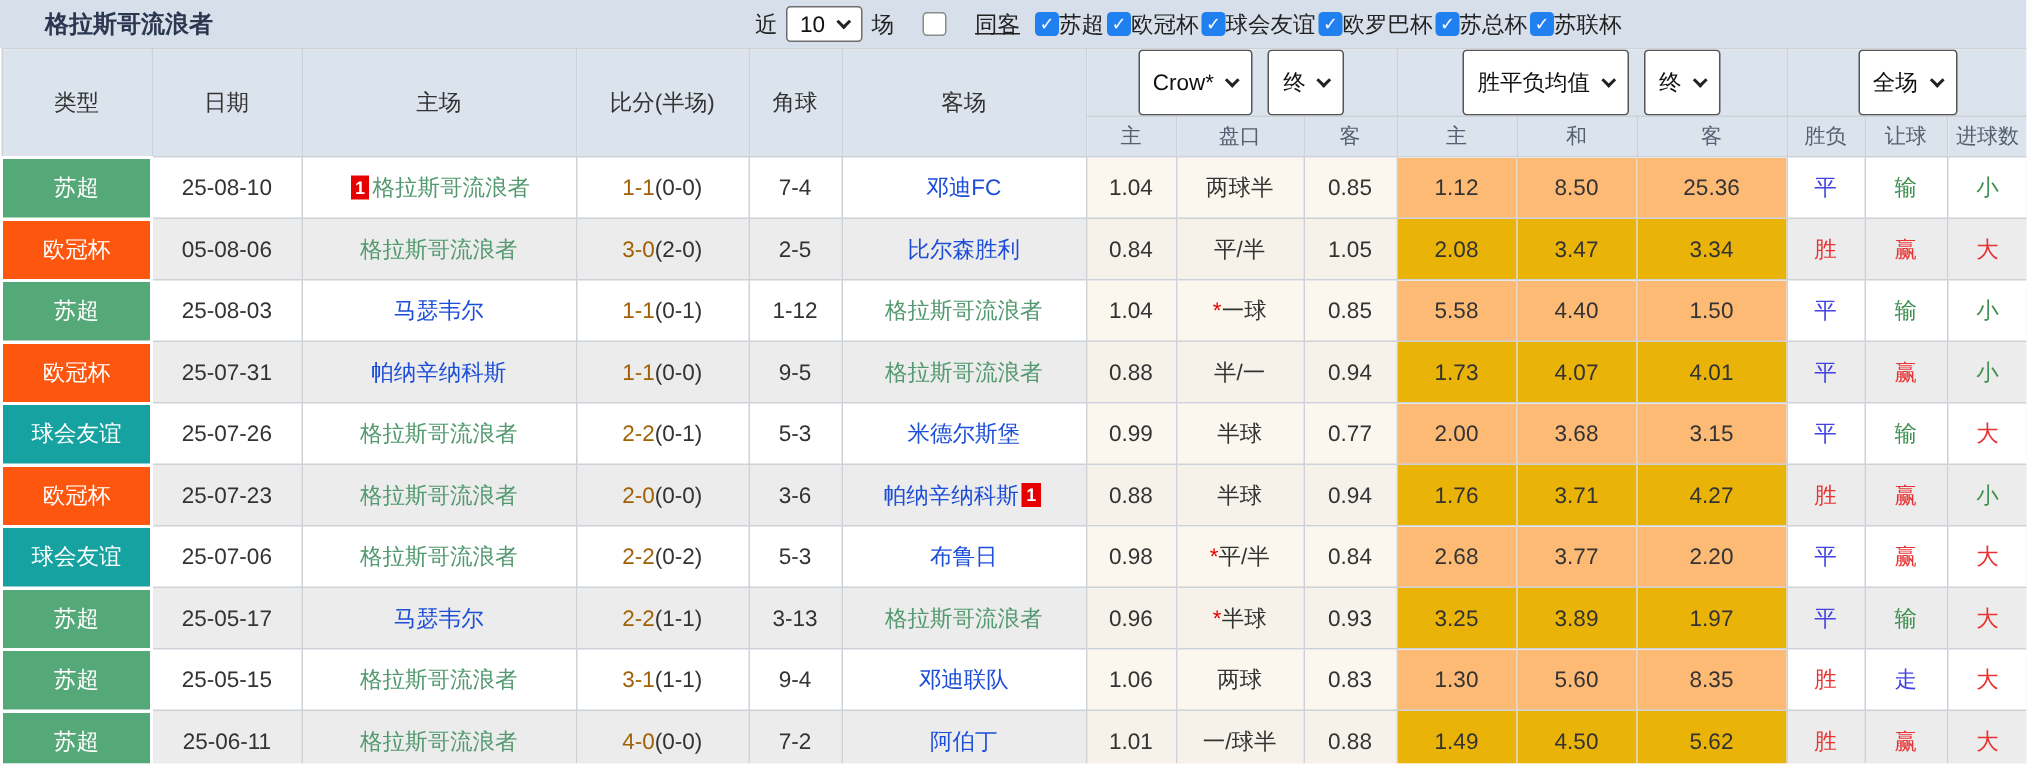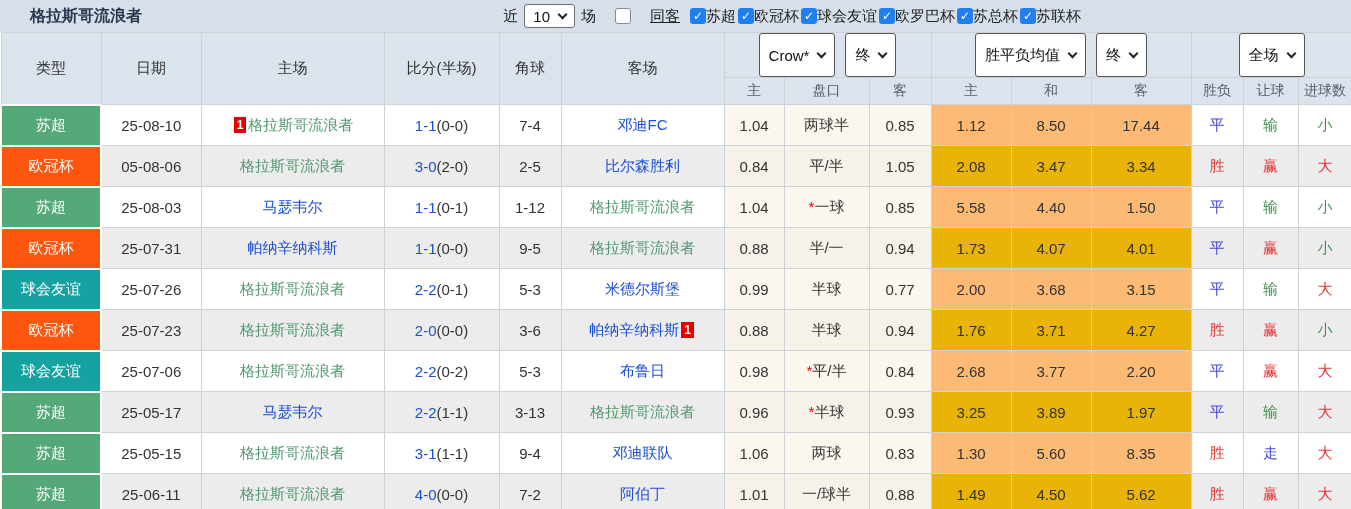--- a/index.html
+++ b/index.html
@@ -37,21 +37,21 @@
 
   tbody td { height:41px; font-size:15px; color:#333; background:#fff; }
   tbody tr.alt td { background:#ececec; }
   tbody td.crow { background:#fbf7ee; }
   tbody tr.alt td.crow { background:#f6f2e9; }
   tbody td.mean { background:#fdba74; }
   tbody tr.alt td.mean { background:#eab308; }
   td.type-cell { color:#fff; border-color:#fff; border-width:2px; }
   .team { color:#52996f; }
   .opp  { color:#1d4ed8; }
-  .score-main { color:#1d4ed8; }
+  .score-main { color:#a16207; }
   .half { color:#333; }
   .mark { display:inline-block; background:#e60000; color:#fff; font-size:12px; line-height:16px;
           padding:0 3px; font-weight:bold; margin:0 2px; vertical-align:1px; }
   .star { color:#e60000; }
   .c-red   { color:#e83333; }
   .c-blue  { color:#4343e0; }
   .c-green { color:#3f9150; }
 </style>
 </head>
 <body>
@@ -175,21 +175,21 @@
           <td>25-08-10</td>
           <td><span class="mark">1</span><span class="team">格拉斯哥流浪者</span></td>
           <td><span class="score-main">1-1</span><span class="half">(0-0)</span></td>
           <td>7-4</td>
           <td><span class="opp">邓迪FC</span></td>
           <td class="crow">1.04</td>
           <td class="crow"><span>两球半</span></td>
           <td class="crow">0.85</td>
           <td class="mean">1.12</td>
           <td class="mean">8.50</td>
-          <td class="mean">17.44</td>
+          <td class="mean">25.36</td>
           <td class="c-blue">平</td>
           <td class="c-green">输</td>
           <td class="c-green">小</td>
         </tr>
         <tr class="alt">
           <td class="type-cell" style="background: rgb(253, 86, 14);">欧冠杯</td>
           <td>05-08-06</td>
           <td><span class="team">格拉斯哥流浪者</span></td>
           <td><span class="score-main">3-0</span><span class="half">(2-0)</span></td>
           <td>2-5</td>

